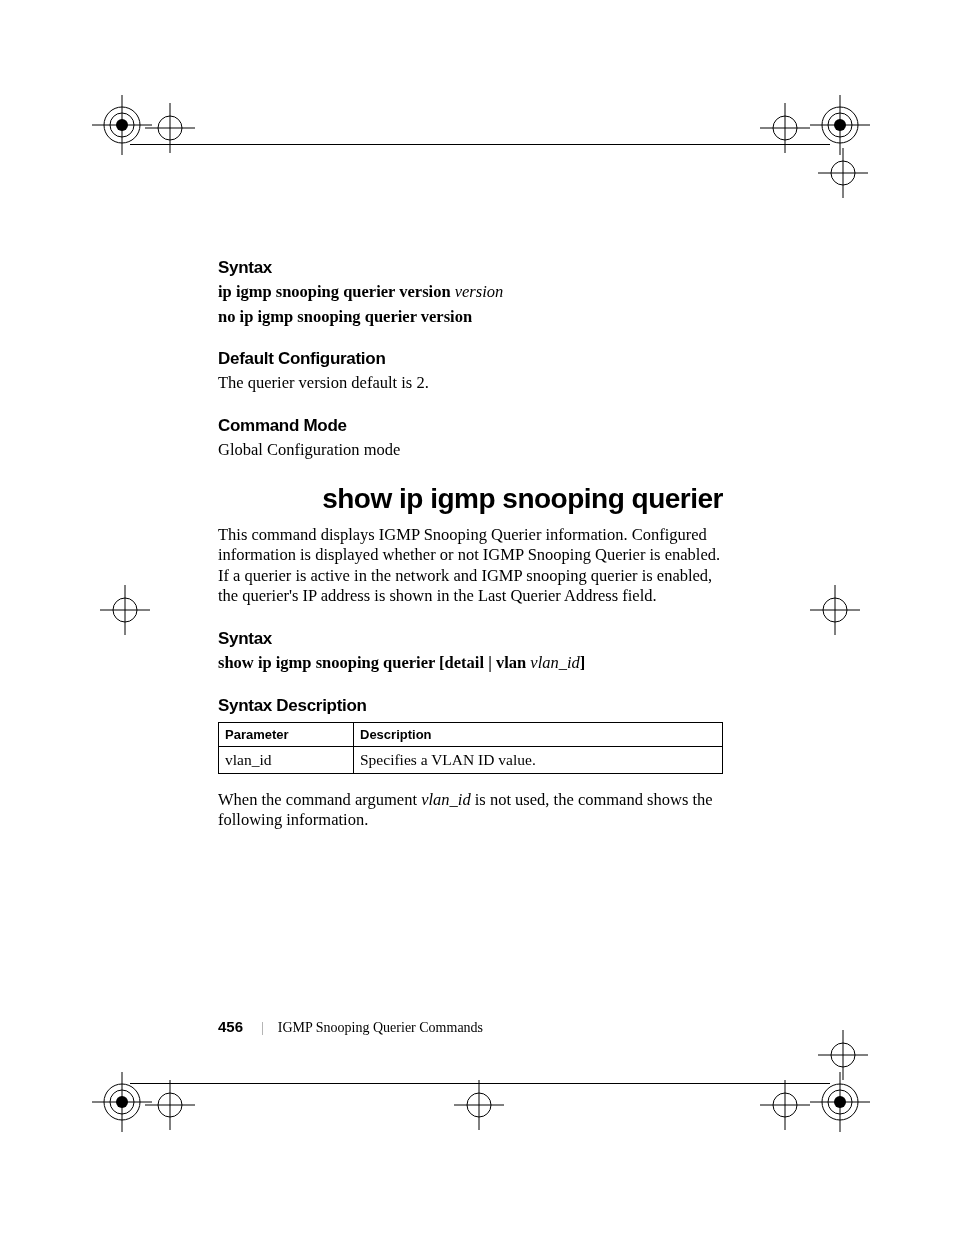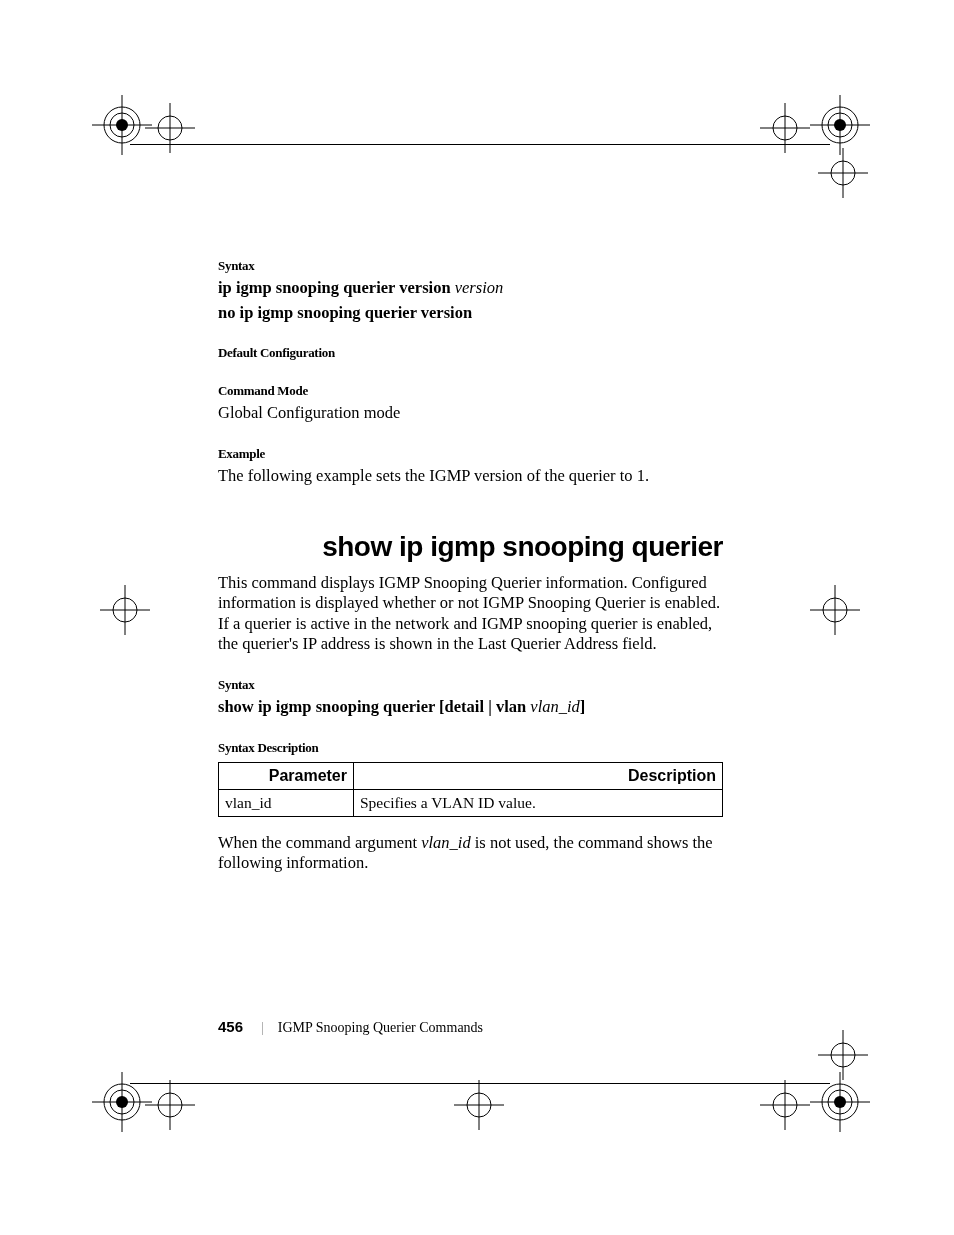--- a/index.html
+++ b/index.html
@@ -16,24 +16,24 @@
     margin: 0 auto;
     box-sizing: border-box;
   }
   .content {
     position: absolute;
     left: 218px;
     top: 258px;
     width: 505px;
   }
   .h-sub {
-    font-family: Liberation Serif, serif;
+    font-family: Liberation Sans, sans-serif;
     font-weight: 700;
     font-stretch: condensed;
-    font-size: 13px;
+    font-size: 17px;
     margin: 0 0 4px 0;
     letter-spacing: -0.3px;
   }
   .h-cmd {
     font-family: "Helvetica Neue", Arial, sans-serif;
     font-weight: 700;
     font-stretch: condensed;
     font-size: 28px;
     margin: 0 0 10px 0;
     letter-spacing: -0.5px;
@@ -67,22 +67,21 @@
   table.syntax-table th, table.syntax-table td {
     border: 1px solid #000;
     padding: 4px 6px;
     text-align: left;
     vertical-align: top;
   }
   table.syntax-table th {
     font-family: "Helvetica Neue", Arial, sans-serif;
     font-weight: 700;
     font-stretch: condensed;
-    font-size: 16px;
-    text-align: right;
+    font-size: 13px;
   }
   .param-col { width: 122px; }
   .footer {
     position: absolute;
     left: 218px;
     top: 1018px;
     font-size: 14px;
     font-family: Georgia, serif;
   }
   .footer .pnum {
@@ -235,32 +234,29 @@
     <div class="block">
       <div class="h-sub">Syntax</div>
       <p>
         <span class="bold">ip igmp snooping querier version </span><span class="ital">version</span>
       </p>
       <p class="bold">no ip igmp snooping querier version</p>
     </div>
 
     <div class="block">
       <div class="h-sub">Default Configuration</div>
+      <p>The querier version default is 2.</p>
     </div>
 
     <div class="block">
       <div class="h-sub">Command Mode</div>
       <p>Global Configuration mode</p>
     </div>
 
 
-    <div class="block" style="margin-bottom:44px;">
-      <div class="h-sub">Example</div>
-      <p>The following example sets the IGMP version of the querier to 1.</p>
-    </div>
 
     <div class="block">
       <div class="h-cmd">show ip igmp snooping querier</div>
       <p>This command displays IGMP Snooping Querier information. Configured information is displayed whether or not IGMP Snooping Querier is enabled. If a querier is active in the network and IGMP snooping querier is enabled, the querier's IP address is shown in the Last Querier Address field.</p>
     </div>
 
     <div class="block">
       <div class="h-sub">Syntax</div>
       <p>
         <span class="bold">show ip igmp snooping querier [detail | vlan </span><span class="ital">vlan_id</span><span class="bold">]</span>

